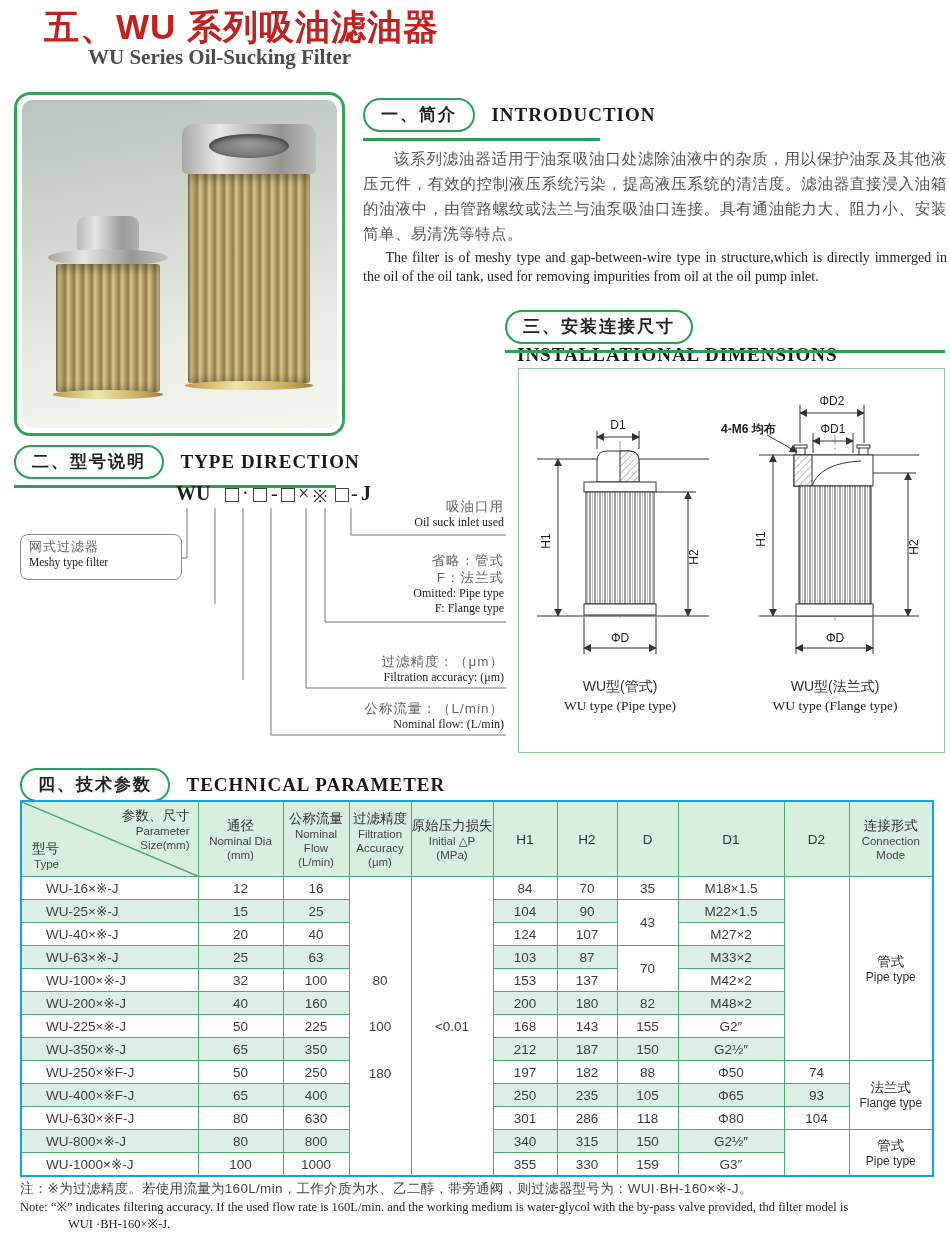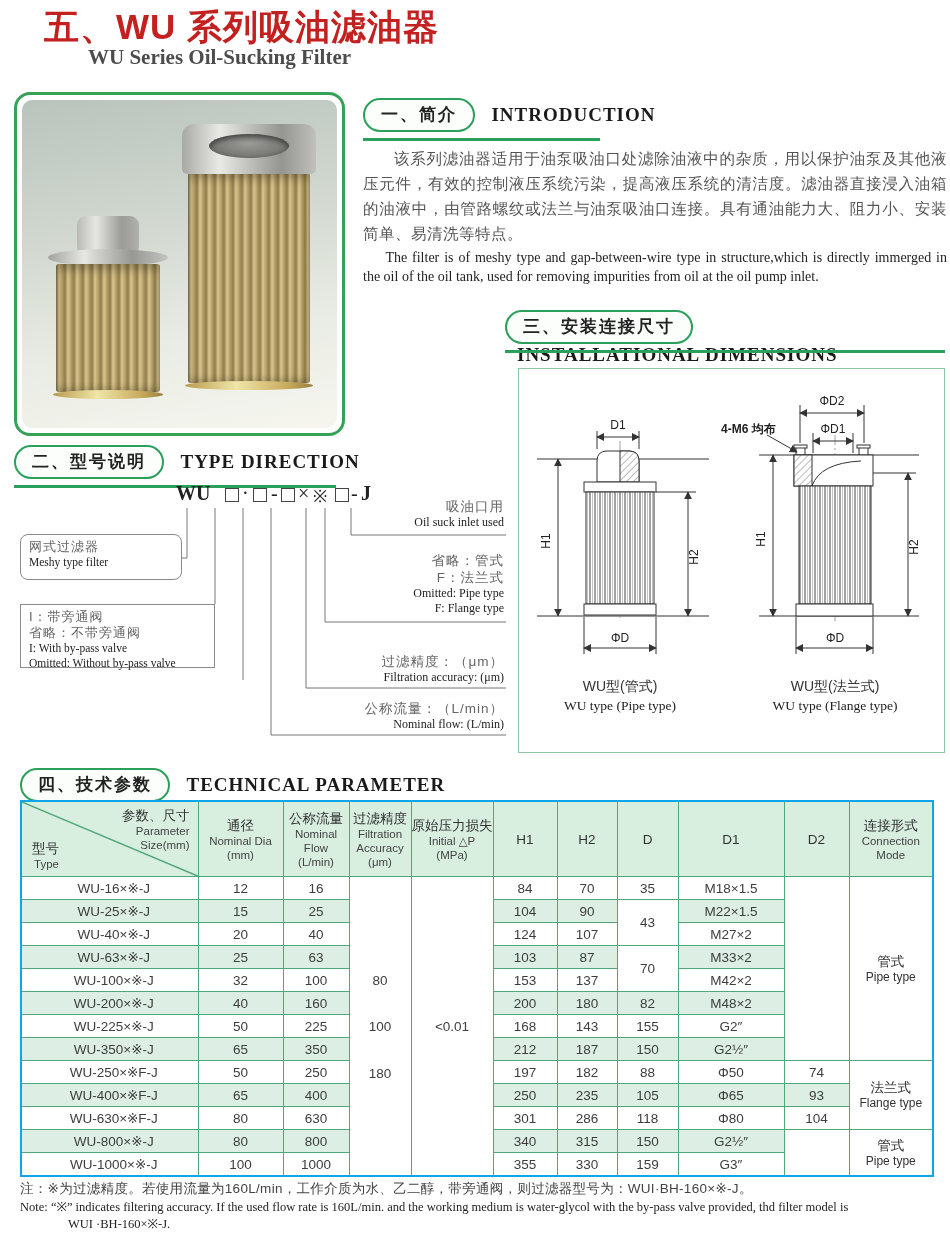--- a/index.html
+++ b/index.html
@@ -78,21 +78,21 @@
   .tech-table{left:20px;top:800px;width:912px;border-collapse:collapse;table-layout:fixed;
         font-size:13.5px;color:#3d3d3d;}
   .tech-table th,.tech-table td{border:1px solid #4fa878;padding:0;text-align:center;}
   .tech-table{border:2px solid #0ea5e9;}
   .tech-table thead th{background:#d8eede;height:74px;font-weight:normal;}
   .tech-table thead .hz{display:block;font-size:13.5px;color:#333;line-height:17px;}
   .tech-table thead .he{display:block;font-size:11.5px;color:#444;line-height:14px;}
   .tech-table tbody td{height:22px;}
   .tech-table tbody tr:nth-child(even) td{background:#ddefe4;}
   .tech-table td.merged{background:#fff !important;}
-  .tech-table td.model{text-align:center;padding-left:8px;}
+  .tech-table td.model{text-align:left;padding-left:24px;}
   .th-diag{position:relative;}
   .th-diag svg{position:absolute;left:0;top:0;width:100%;height:100%;}
   .th-diag .p1{position:absolute;right:8px;top:5px;text-align:right;}
   .th-diag .p2{position:absolute;left:10px;bottom:5px;text-align:right;}
   td.filt{position:relative;}
   td.filt span{position:absolute;left:0;width:100%;height:16px;}
   td.dp{position:relative;}
   td.dp span{position:absolute;left:0;top:142px;width:100%;}
   td.conn .cz{display:block;font-size:13.5px;color:#333;line-height:17px;}
   td.conn .ce{display:block;font-size:12px;color:#333;line-height:15px;}
@@ -264,26 +264,20 @@
       <span class="cs" style="left:268px;">×</span>
       <span class="cs" style="left:283px;font-size:17px;top:2px;">※</span>
       <span class="cbox" style="left:305px;"></span>
       <span class="cs" style="left:321px;">-</span>
       <span class="cs bold" style="left:331px;">J</span>
     </div>
 
     <div class="lbox" style="left:6px;top:52px;width:162px;height:46px;border-radius:8px;">
       <span class="lz">网式过滤器</span>
       <span class="le">Meshy type filter</span>
-    </div>
-    <div class="lbox" style="left:6px;top:122px;width:195px;height:64px;">
-      <span class="lz">I：带旁通阀</span>
-      <span class="lz">省略：不带旁通阀</span>
-      <span class="le">I: With by-pass valve</span>
-      <span class="le">Omitted: Without by-pass valve</span>
     </div>
 
     <div class="rlabel" style="top:16px;">
       <span class="lz">吸油口用</span>
       <span class="le">Oil suck inlet used</span>
     </div>
     <div class="rlabel" style="top:70px;">
       <span class="lz">省略：管式</span>
       <span class="lz">F：法兰式</span>
       <span class="le">Omitted: Pipe type</span>

